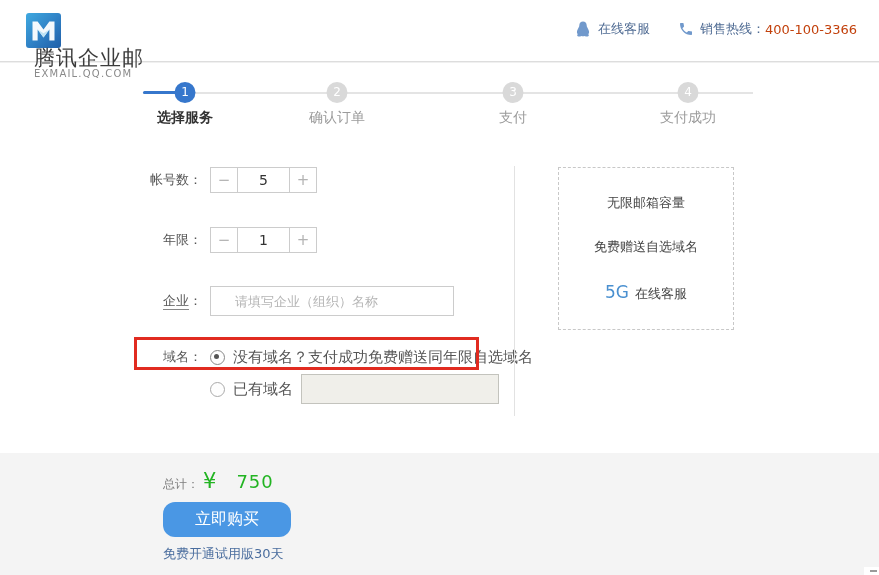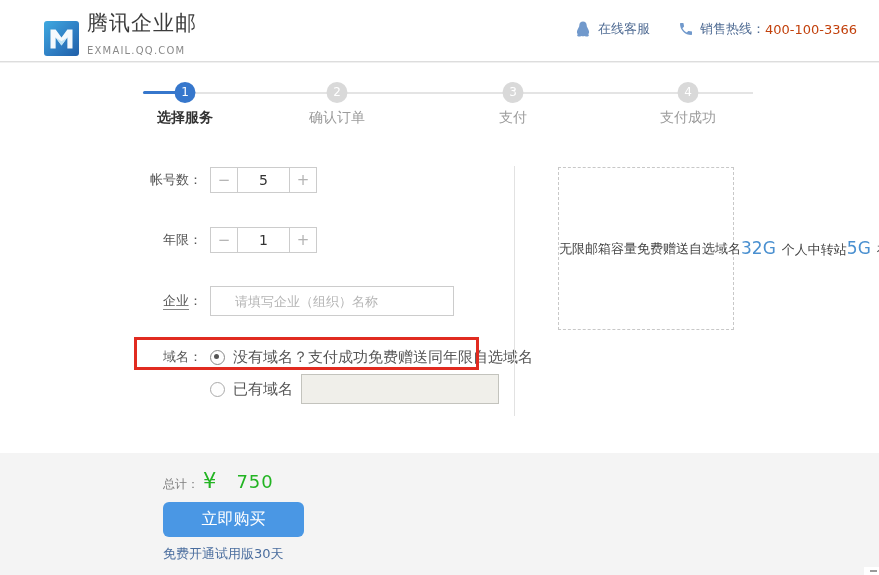--- a/index.html
+++ b/index.html
@@ -2,28 +2,28 @@
 <html><head>
 <meta charset="utf-8">
 <style>
   html,body{margin:0;padding:0;background:#fff;}
   .page{position:relative;width:879px;height:575px;background:#fff;overflow:hidden;
         font-family:"DejaVu Sans","Liberation Sans",sans-serif;}
 
   
   .header{position:absolute;left:0;top:0;width:879px;height:61px;background:#fff;
           border-bottom:1px solid #ddd;box-shadow:0 1px 0 #f0f0f0;}
-  .brand{position:absolute;left:44px;top:13px;display:flex;align-items:flex-end;cursor:pointer;}
+  .brand{position:absolute;left:26px;top:13px;display:flex;align-items:flex-start;cursor:pointer;flex-direction:column;}
   .logo-icon{width:35px;height:35px;border-radius:3px;
              background:linear-gradient(135deg,#3fa9e0 0%,#2f7fc4 55%,#1f5fa8 100%);
              display:flex;align-items:center;justify-content:center;}
   .logo-icon svg{display:block;}
   .brand-text{margin-left:8px;line-height:1;}
   .brand-title{font-size:21px;color:#3c3c3c;letter-spacing:1px;}
-  .brand-sub{font-size:10px;color:#8a8a8a;letter-spacing:1.2px;margin-top:12px;}
+  .brand-sub{font-size:10px;color:#8a8a8a;letter-spacing:1.2px;margin-top:0;}
   .header-right{position:absolute;right:22px;top:20px;display:flex;align-items:center;font-size:13px;}
   .service{display:flex;align-items:center;color:#4f6b93;cursor:pointer;text-decoration:none;}
   .service .ic{margin-right:6px;display:flex;}
   .hotline{display:flex;align-items:center;color:#4f6b93;margin-left:28px;}
   .hotline .ic{margin-right:6px;display:flex;}
   .hotline .num{color:#c2410c;}
 
   
   .stepper{position:absolute;left:143px;top:82px;width:614px;height:44px;}
   .track{position:absolute;left:0;top:10px;width:610px;height:2px;background:#e4e4e4;}
@@ -61,34 +61,34 @@
   .radio.checked{border-color:#888;}
   .radio.checked::after{content:"";position:absolute;left:3px;top:3px;width:5px;height:5px;
                         border-radius:50%;background:#555;}
   .radio-text{font-size:15px;color:#555;white-space:nowrap;}
   .red-box{position:absolute;left:134px;top:337px;width:345px;height:33px;box-sizing:border-box;
            border:3px solid #e12b20;z-index:5;pointer-events:none;}
 
   
   .vdivider{position:absolute;left:514px;top:166px;width:1px;height:250px;background:#e2e2e2;}
   .benefits{position:absolute;left:558px;top:167px;width:176px;height:163px;box-sizing:border-box;
-            border:1px dashed #c8c8c8;display:flex;flex-direction:row;
+            border:1px dashed #c8c8c8;display:flex;flex-direction:column;
             justify-content:space-evenly;align-items:center;}
   .benefit{display:flex;align-items:baseline;font-size:13px;color:#444;white-space:nowrap;}
   .benefit .hl{color:#4a90d0;font-size:17px;margin-right:6px;}
   .benefit .hl:empty{display:none;margin:0;}
 
   
   .footer{position:absolute;left:0;top:453px;width:879px;height:122px;background:#f4f4f4;}
   .total{position:absolute;left:163px;top:16px;display:flex;align-items:baseline;}
   .total .tl{font-size:12px;color:#7e7e7e;}
   .total .cur{font-size:21px;color:#22b422;margin-left:4px;}
   .total .amt{font-size:18px;color:#22b422;margin-left:20px;letter-spacing:1px;}
-  .buy-btn{position:absolute;left:163px;top:49px;width:141px;height:35px;background:#4a97e4;
-           color:#fff;font-size:16px;border:none;border-radius:6px;cursor:pointer;font-family:inherit;}
+  .buy-btn{position:absolute;left:163px;top:49px;width:128px;height:35px;background:#4a97e4;
+           color:#fff;font-size:16px;border:none;border-radius:12px;cursor:pointer;font-family:inherit;}
   .trial-link{position:absolute;left:163px;top:92px;font-size:13px;color:#4a6d9e;
               text-decoration:none;cursor:pointer;}
   .corner{position:absolute;right:0;bottom:0;width:15px;height:8px;background:#fff;}
   .corner::after{content:"";position:absolute;right:2px;top:3px;width:7px;height:2px;background:#9a9a9a;}
 </style>
 </head>
 <body>
 
 <div class="page">
 
@@ -180,24 +180,20 @@
   <div class="benefits">
     <div class="benefit">
 
       <span>无限邮箱容量</span>
     </div>
     <div class="benefit">
 
       <span>免费赠送自选域名</span>
     </div>
     <div class="benefit">
-      <span class="hl">32G</span>
-      <span>个人中转站</span>
-    </div>
-    <div class="benefit">
       <span class="hl">5G</span>
       <span>在线客服</span>
     </div>
   </div>
 
   <div class="footer">
     <div class="total">
       <span class="tl">总计：</span>
       <span class="cur">¥</span>
       <span class="amt">750</span>

